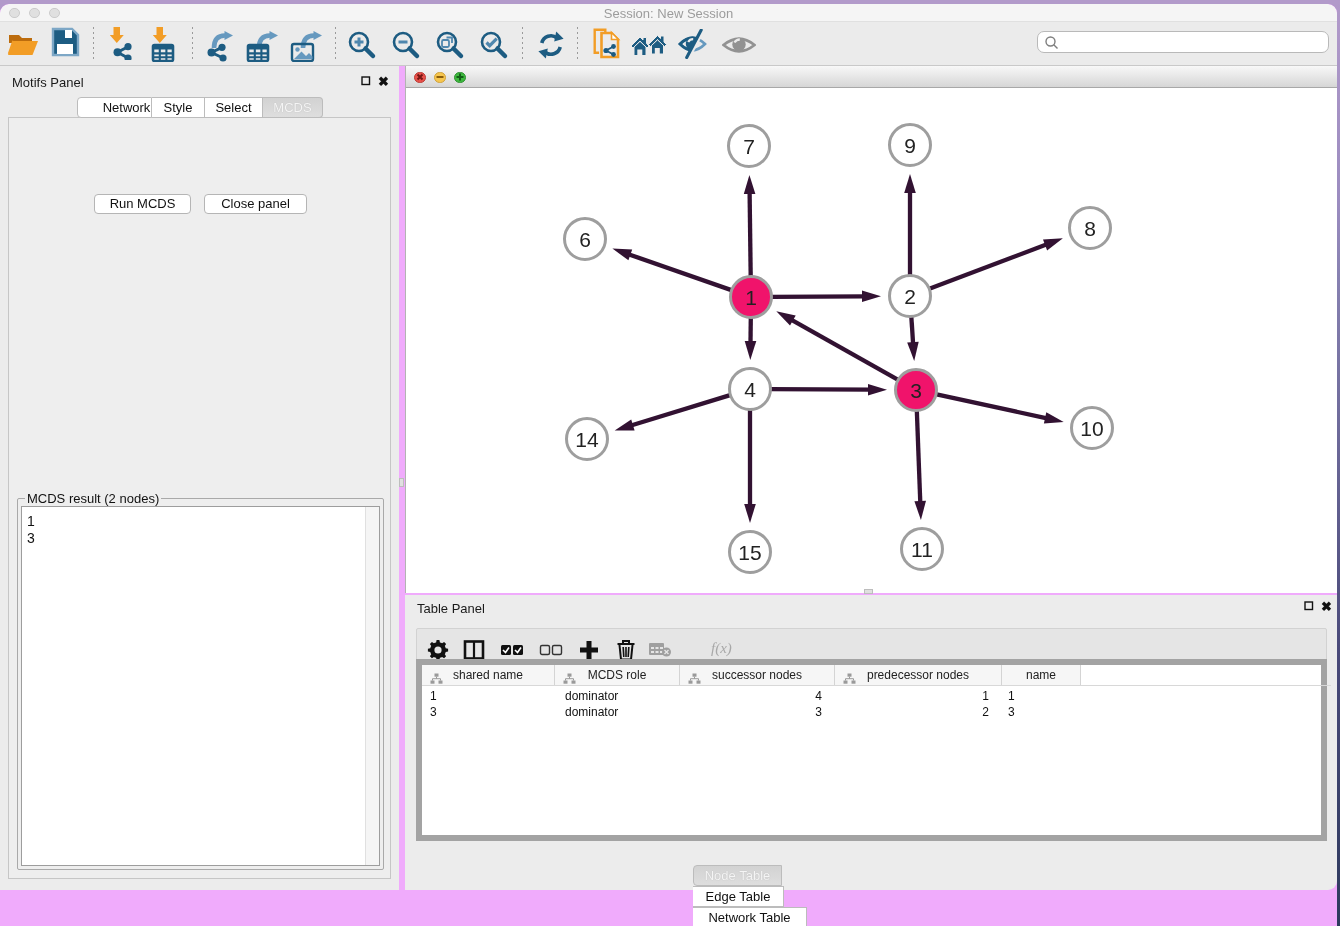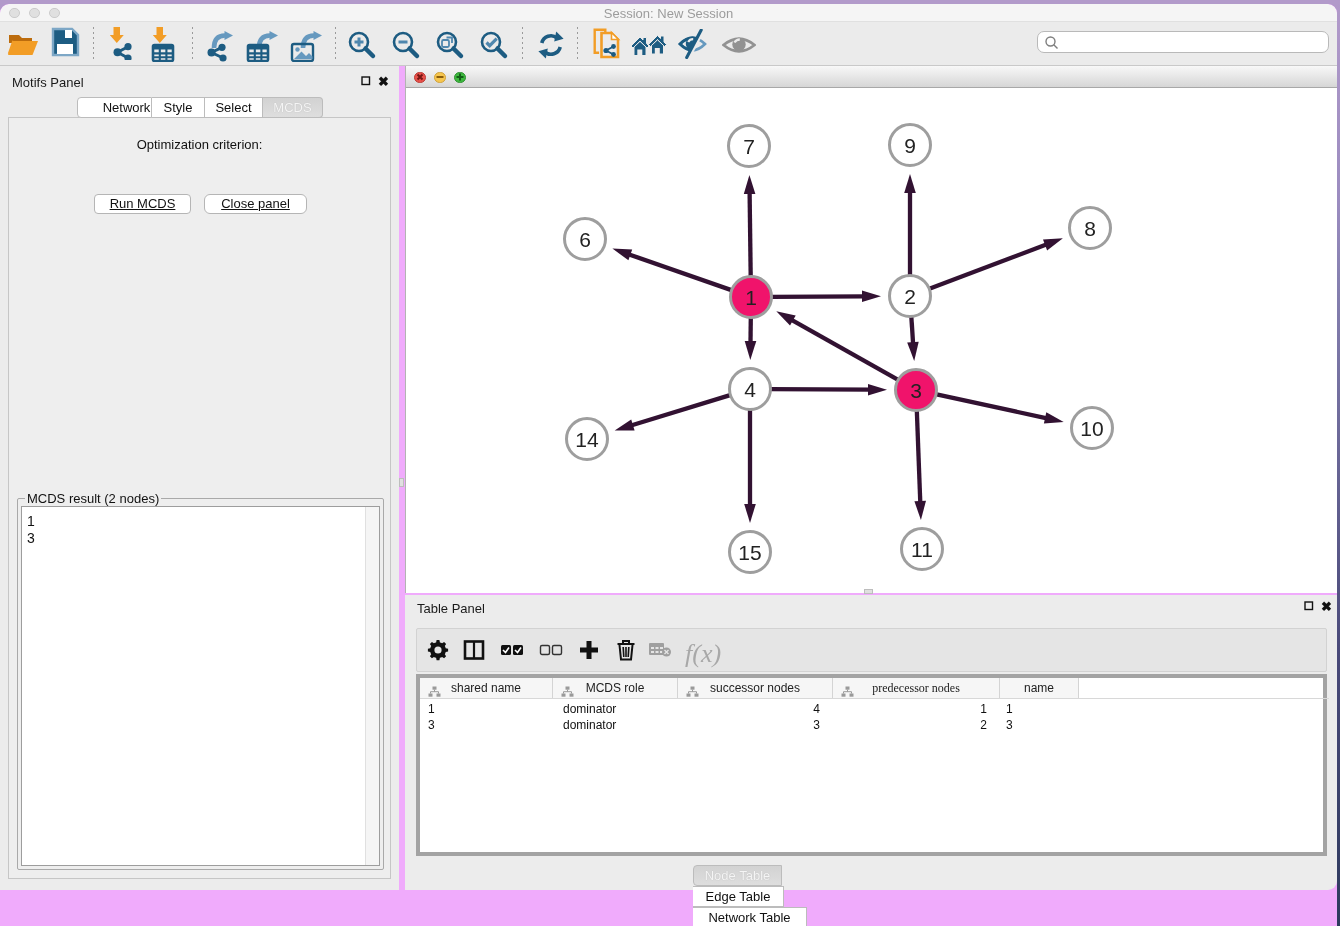--- a/index.html
+++ b/index.html
@@ -36,21 +36,21 @@
 .tab.last { border-radius:0 4px 4px 0; }
 .tab.sel { background:linear-gradient(#d2d2d2,#dedede); color:#f5f5f5;
   text-shadow:0 0 1px #b0b0b0; }
 #cp-content { position:absolute; left:8px; top:51px; width:383px; height:762px;
   background:#eeeeee; border:1px solid #c6c6c6; }
 #optlabel { position:absolute; left:0; top:19px; width:100%; text-align:center; font-size:13px; color:#111; }
 #combo { position:absolute; left:35px; top:43px; width:311px; height:21px; background:#fff;
   border:1px solid #b5b5b5; border-radius:5px; font-size:13px; color:#111; line-height:19px;
   padding-left:9px; }
 .btn { position:absolute; top:76px; height:20px; background:#fff; border:1px solid #b5b5b5;
-  border-radius:4px; font-size:13px; color:#111; text-align:center; line-height:18px;text-decoration:underline; }
+  border-radius:4px; font-size:13px; color:#111; text-align:center; line-height:18px; }
 #fieldset { position:absolute; left:8px; top:380px; width:367px; height:372px;
   border:1px solid #a9a9a9; border-radius:2px; }
 #fslegend { position:absolute; left:7px; top:-8px; background:#eeeeee; padding:0 2px;
   font-size:13px; color:#111; }
 #fsinner { position:absolute; left:3px; top:7px; right:3px; bottom:3px; background:#fff;
   border:1px solid #9d9d9d; font-size:14px; color:#111; line-height:17px; padding:6px 0 0 5px; }
 #fsscroll { position:absolute; right:0; top:0; width:14px; height:100%; background:#f5f5f5;
   border-left:1px solid #e0e0e0; }
 
 #netframe { position:absolute; left:405px; top:62px; width:932px; height:527px;
@@ -60,22 +60,22 @@
 #nettext { position:absolute; width:100%; top:3px; text-align:center; font-size:13px;
   font-weight:bold; color:#1a1a1a; }
 .wbtn { position:absolute; top:5.5px; width:11.5px; height:11.5px; border-radius:50%; }
 #netcanvas { position:absolute; left:0; top:22px; width:931px; height:504px; background:#fff; }
 
 #tablepanel { position:absolute; left:405px; top:591px; width:932px; height:295px;
   background:#ececec; border-radius:0 0 9px 0; }
 #tp-title { position:absolute; left:12px; top:6px; font-size:13px; color:#1a1a1a; }
 #tp-toolbar { position:absolute; left:11px; top:33px; width:911px; height:44px;
   background:#e5e5e5; border:1px solid #d2d2d2; border-radius:2px; }
-#tp-table { position:absolute; left:11px; top:79px; width:911px; height:182px; background:#fff;
-  border:4px solid #a3a3a3; }
+#tp-table { position:absolute; left:11px; top:64px; width:911px; height:182px; background:#fff;
+  border:6px solid #a3a3a3; }
 .th { position:absolute; top:0; height:20px; border-right:1px solid #d4d4d4;
   font-size:12px; color:#222; text-align:center; line-height:20px; background:#f6f6f6; }
 .td { position:absolute; font-size:12px; color:#111; height:16px; line-height:16px; }
 .tabrow2 { position:absolute; display:flex;flex-direction:column; }
 
 #statusbar { position:absolute; left:0; top:886px; width:100%; height:36px; background:#ececec;
   border-top:1px solid #c9c9c9; }
 #listbtn { position:absolute; left:11px; top:7px; width:27px; height:24px; background:#fdfdfd;
   border:1px solid #c2c2c2; border-radius:4px; }
 #membtn { position:absolute; left:1257px; top:7px; width:69px; height:23px; background:#fdfdfd;
@@ -240,23 +240,22 @@
           <rect x="1" y="1" width="7.5" height="7.5" fill="none" stroke="#111" stroke-width="1.4"></rect>
         </svg></div>
  <div class="panicon" style="left:378px;top:8px;font-weight:bold;font-size:13px;">✖</div>
  <div class="tabrow" style="left:77px;top:31px;">
   <div class="tab first" style="width:75px;padding-left:24px;">Network</div>
   <div class="tab" style="width:53px;">Style</div>
   <div class="tab" style="width:58px;">Select</div>
   <div class="tab sel last" style="width:60px;">MCDS</div>
  </div>
  <div id="cp-content">
-  <div id="optlabel">Optimization criterion:</div>
   <div class="btn" style="left:85px;width:97px;">Run MCDS</div>
-  <div class="btn" style="left:195px;width:103px;border-radius:6px;">Close panel</div>
+  <div class="btn" style="left:195px;width:103px;">Close panel</div>
   <div id="fieldset">
    <div id="fslegend">MCDS result (2 nodes)</div>
    <div id="fsinner">1<br>3<div id="fsscroll"></div></div>
   </div>
  </div>
 </div>
 <div style="position:absolute;left:399px;top:474px;width:5px;height:9px;background:#e0e0e0;border:1px solid #bdbdbd;"></div>
 <div id="netframe">
  <div id="nettitle">
   <div class="wbtn" style="left:8px;background:#e9514b;border:1px solid #ba3b34;"></div>
@@ -382,21 +381,21 @@
               <rect x="3" y="8" width="3" height="2"></rect>
               <rect x="7.5" y="8" width="3" height="2"></rect>
               <rect x="12" y="8" width="3" height="2"></rect>
               <rect x="3" y="12" width="3" height="2"></rect>
               <rect x="7.5" y="12" width="3" height="2"></rect>
               <rect x="12" y="12" width="3" height="2"></rect>
             </g>
             <circle cx="18.5" cy="13" r="4.5" fill="#9f9f9f"></circle>
             <path d="M16.5 11 l4 4 m0 -4 l-4 4" stroke="#e5e5e5" stroke-width="1.4"></path>
           </svg></div>
-        <div style="position:absolute;left:268px;top:10px;"><span style="font-family:'Liberation Serif',serif;font-style:italic;font-size:26px;color:#a8a8a8;">f(x)</span></div>
+        <div style="position:absolute;left:268px;top:10px;"><span style="font-family:'Liberation Serif',serif;font-style:italic;font-size:15px;color:#a8a8a8;margin-left:26px;">f(x)</span></div>
       </div>
  <div id="tp-table">
         <div class="th" style="left:0px;width:133px;"><span style="position:absolute;left:8px;top:4px;"><svg width="13" height="12" viewBox="0 0 13 12" style="vertical-align:-2px;">
               <g fill="#9a9a9a">
                 <rect x="4.5" y="0.5" width="4" height="3.2"></rect>
                 <rect x="0.5" y="7.5" width="4" height="3.2"></rect>
                 <rect x="8.5" y="7.5" width="4" height="3.2"></rect>
               </g>
               <path d="M6.5 3.7 v2 M2.5 7.5 v-1.8 h8 v1.8" fill="none" stroke="#9a9a9a" stroke-width="1"></path>
             </svg></span>shared name</div>
@@ -409,21 +408,21 @@
               <path d="M6.5 3.7 v2 M2.5 7.5 v-1.8 h8 v1.8" fill="none" stroke="#9a9a9a" stroke-width="1"></path>
             </svg></span>MCDS role</div>
         <div class="th" style="left:258px;width:155px;"><span style="position:absolute;left:8px;top:4px;"><svg width="13" height="12" viewBox="0 0 13 12" style="vertical-align:-2px;">
               <g fill="#9a9a9a">
                 <rect x="4.5" y="0.5" width="4" height="3.2"></rect>
                 <rect x="0.5" y="7.5" width="4" height="3.2"></rect>
                 <rect x="8.5" y="7.5" width="4" height="3.2"></rect>
               </g>
               <path d="M6.5 3.7 v2 M2.5 7.5 v-1.8 h8 v1.8" fill="none" stroke="#9a9a9a" stroke-width="1"></path>
             </svg></span>successor nodes</div>
-        <div class="th" style="left:413px;width:167px;font-family:Liberation Serif, serif;"><span style="position:absolute;left:8px;top:4px;"><svg width="13" height="12" viewBox="0 0 13 12" style="vertical-align:-2px;">
+        <div class="th" style="left:413px;width:167px;"><span style="position:absolute;left:8px;top:4px;"><svg width="13" height="12" viewBox="0 0 13 12" style="vertical-align:-2px;">
               <g fill="#9a9a9a">
                 <rect x="4.5" y="0.5" width="4" height="3.2"></rect>
                 <rect x="0.5" y="7.5" width="4" height="3.2"></rect>
                 <rect x="8.5" y="7.5" width="4" height="3.2"></rect>
               </g>
               <path d="M6.5 3.7 v2 M2.5 7.5 v-1.8 h8 v1.8" fill="none" stroke="#9a9a9a" stroke-width="1"></path>
             </svg></span>predecessor nodes</div>
         <div class="th" style="left:580px;width:79px;"><span style="position:absolute;left:8px;top:4px;"></span>name</div>
         <div style="position:absolute;left:0;top:20px;width:909px;height:1px;background:#d8d8d8;"></div>
 <div class="td" style="left:8px;top:23px;">1</div>

